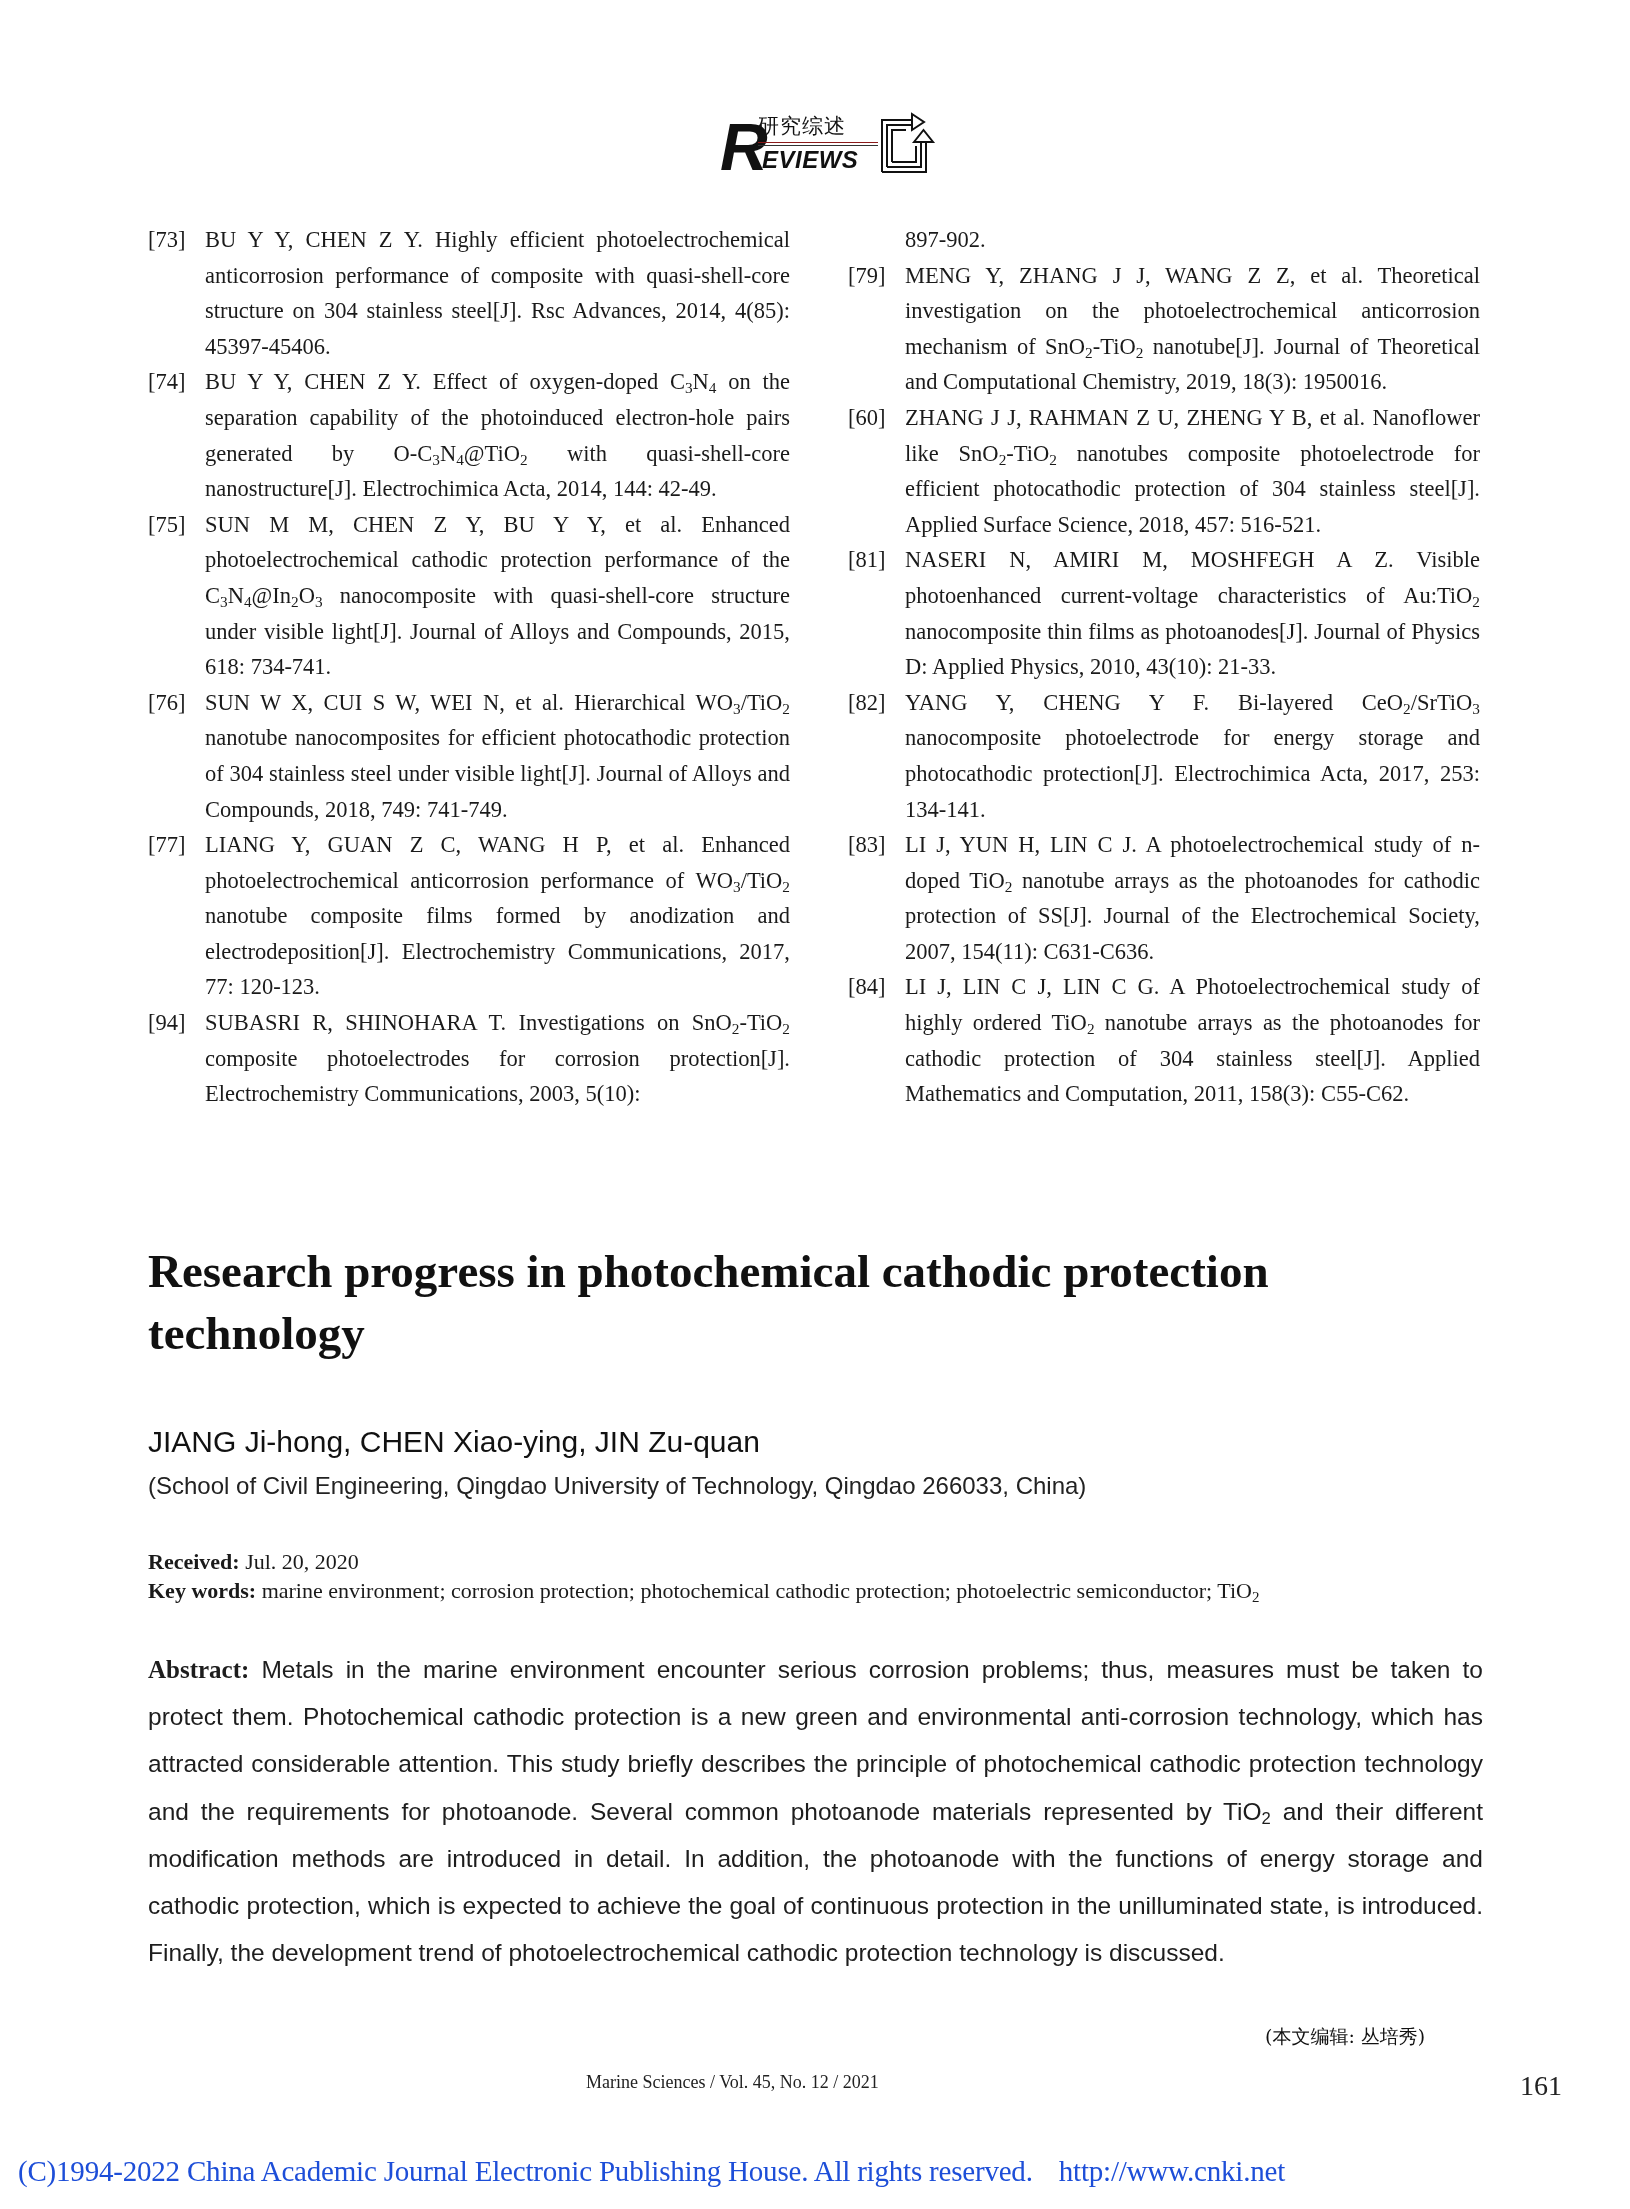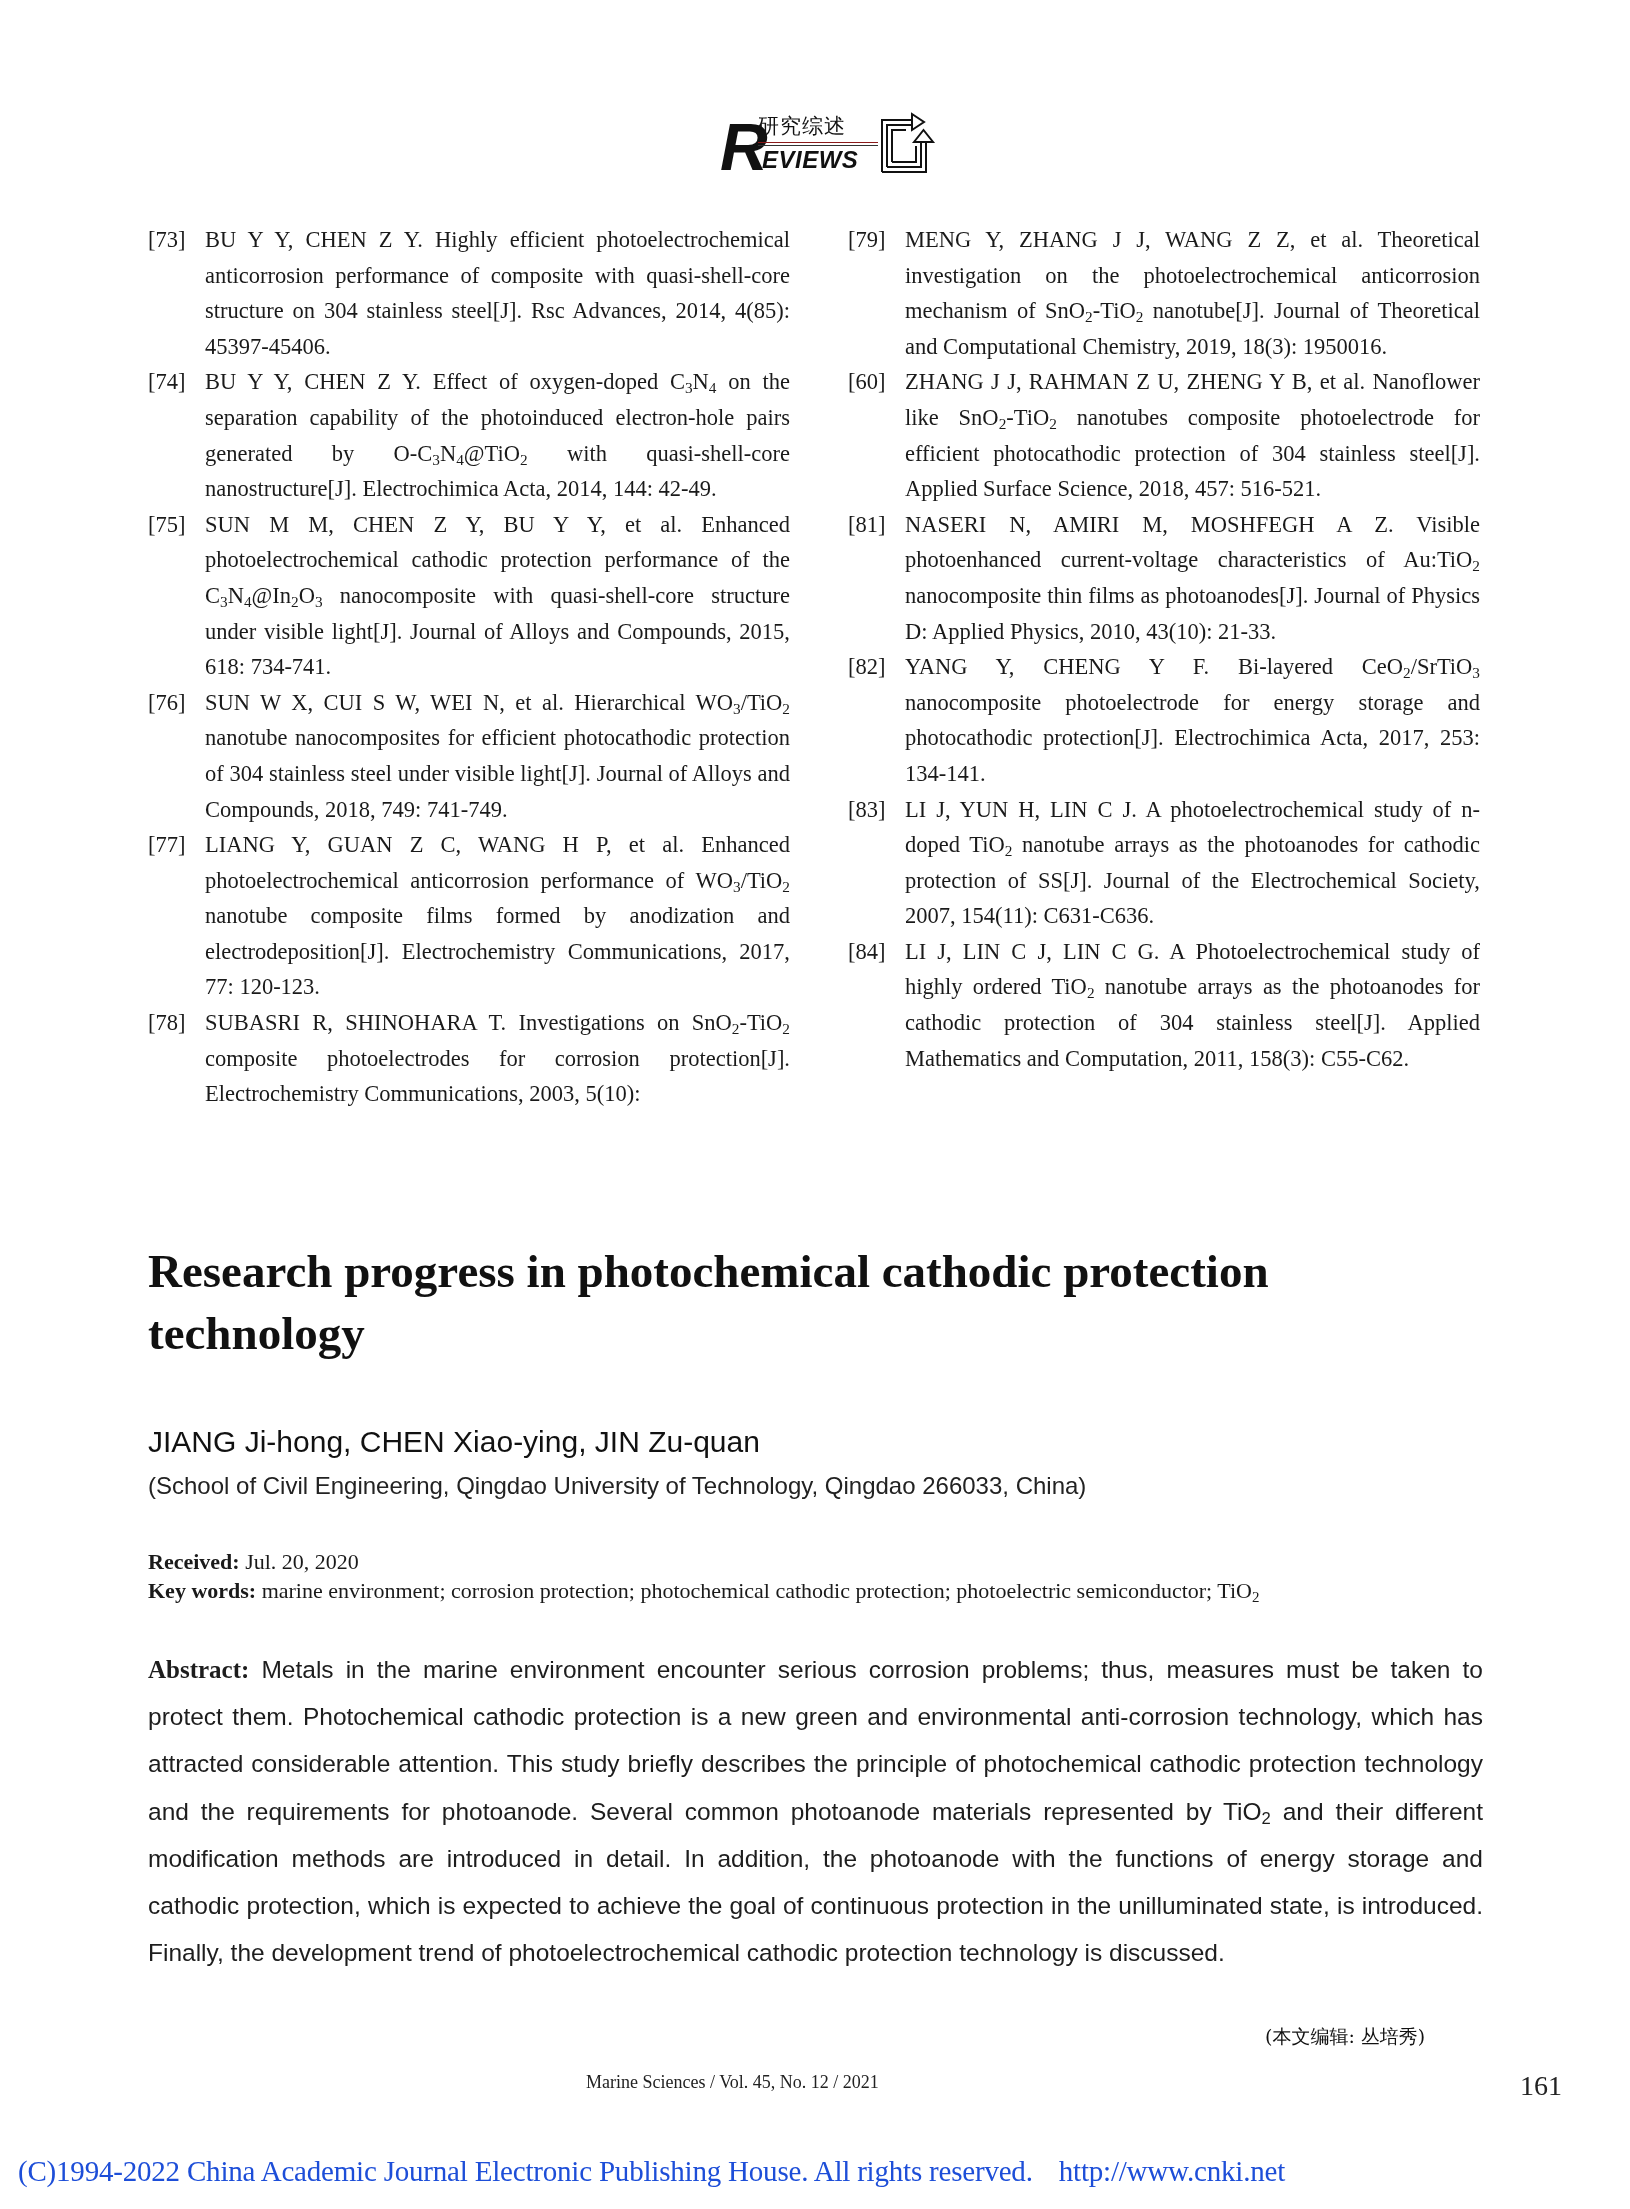--- a/index.html
+++ b/index.html
@@ -89,26 +89,27 @@
   </div>
   <div class="ref">
     <span class="num">[76]</span>
     <span class="txt">SUN W X, CUI S W, WEI N, et al. Hierarchical WO<sub>3</sub>/TiO<sub>2</sub> nanotube nanocomposites for efficient photocathodic protection of 304 stainless steel under visible light[J]. Journal of Alloys and Compounds, 2018, 749: 741-749.</span>
   </div>
   <div class="ref">
     <span class="num">[77]</span>
     <span class="txt">LIANG Y, GUAN Z C, WANG H P, et al. Enhanced photoelectrochemical anticorrosion performance of WO<sub>3</sub>/TiO<sub>2</sub> nanotube composite films formed by anodization and electrodeposition[J]. Electrochemistry Communications, 2017, 77: 120-123.</span>
   </div>
   <div class="ref">
-    <span class="num">[78]</span>
+    <span class="num">[94]</span>
     <span class="txt">SUBASRI R, SHINOHARA T. Investigations on SnO<sub>2</sub>-TiO<sub>2</sub> composite photoelectrodes for corrosion protection[J]. Electrochemistry Communications, 2003, 5(10):</span>
   </div>
 </div>
 
 <div id="right-col" class="refcol">
+  <div class="cont">897-902.</div>
   <div class="ref">
     <span class="num">[79]</span>
     <span class="txt">MENG Y, ZHANG J J, WANG Z Z, et al. Theoretical investigation on the photoelectrochemical anticorrosion mechanism of SnO<sub>2</sub>-TiO<sub>2</sub> nanotube[J]. Journal of Theoretical and Computational Chemistry, 2019, 18(3): 1950016.</span>
   </div>
   <div class="ref">
     <span class="num">[60]</span>
     <span class="txt">ZHANG J J, RAHMAN Z U, ZHENG Y B, et al. Nanoflower like SnO<sub>2</sub>-TiO<sub>2</sub> nanotubes composite photoelectrode for efficient photocathodic protection of 304 stainless steel[J]. Applied Surface Science, 2018, 457: 516-521.</span>
   </div>
   <div class="ref">
     <span class="num">[81]</span>

